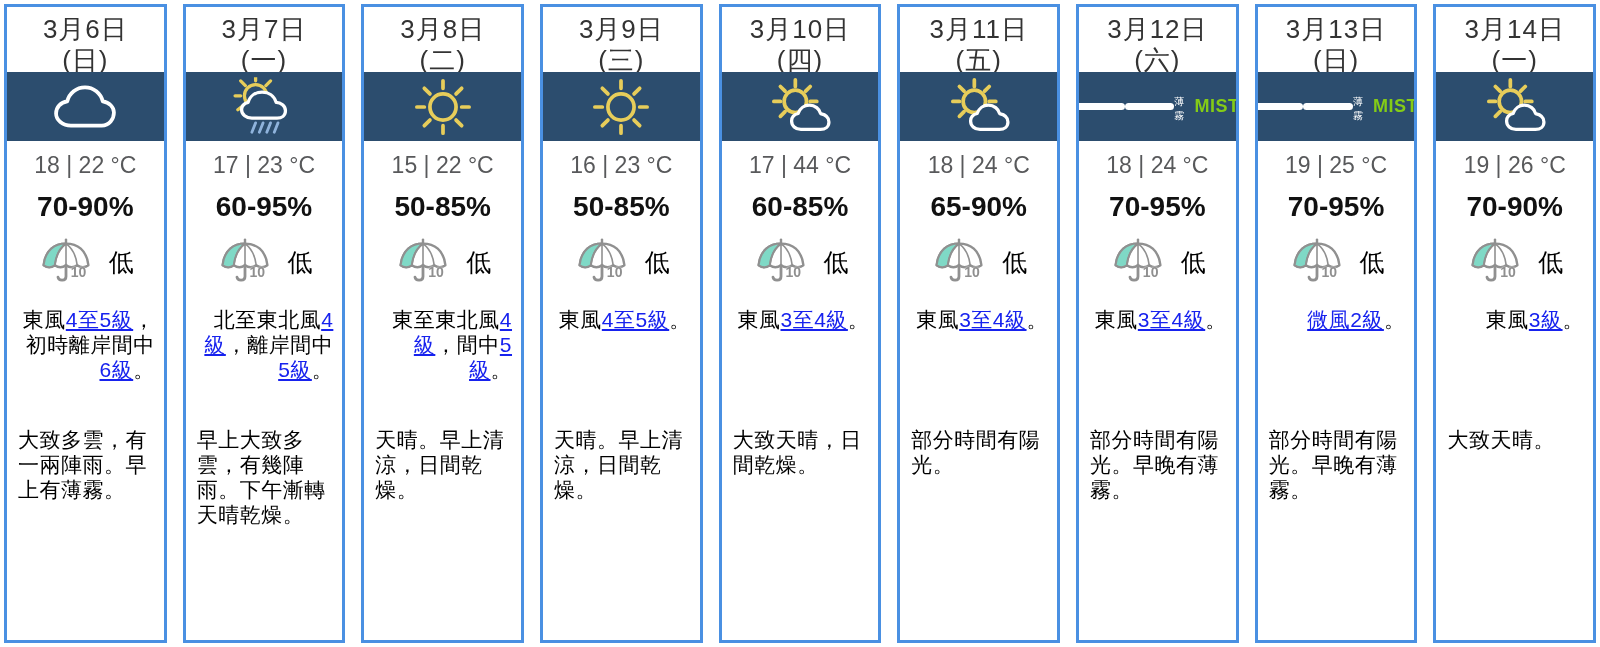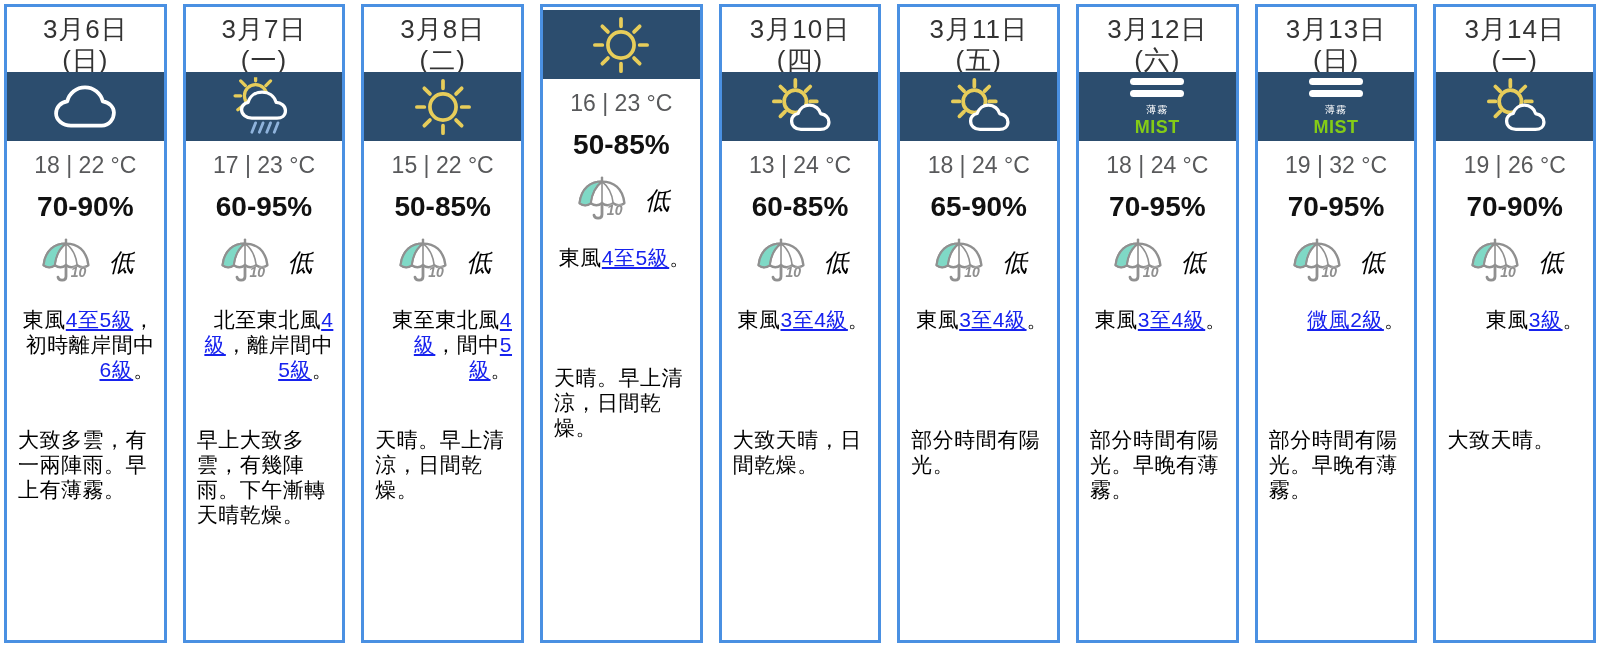--- a/index.html
+++ b/index.html
@@ -27,33 +27,33 @@
   }
   .date-block{
     text-align:center;padding-top:7px;height:62px;
     font-size:26px;line-height:1.18;color:#333;letter-spacing:1px;
   }
   .icon-band{
     background:var(--band);height:69px;margin-top:3px;
     display:flex;align-items:center;justify-content:center;flex-shrink:0;
   }
   .wicon{width:84px;height:60px;display:block;}
-  .mist-icon{display:flex;flex-direction:column;align-items:center;justify-content:space-between;}
+  .mist-icon{display:flex;align-items:center;justify-content:space-between;}
   .mist-bar{width:54px;height:7px;border-radius:4px;background:#fff;margin:2.5px 0;}
   .mist-zh{color:#fff;font-size:10px;margin-top:4px;letter-spacing:1px;}
   .mist-en{color:#84cc16;font-size:18px;font-weight:bold;letter-spacing:0.5px;}
   .temp{
     text-align:center;margin-top:11px;font-size:23px;color:var(--temp);
     white-space:nowrap;
   }
   .humidity{
     text-align:center;margin-top:12px;font-size:28px;font-weight:bold;color:#111;
   }
   .psr-row{
-    margin-top:15px;height:48px;display:flex;align-items:center;justify-content:center;font-style:italic;
+    margin-top:15px;height:48px;display:flex;align-items:center;justify-content:center;
   }
   .umbrella-wrap{position:relative;width:64px;height:48px;}
   .umbrella-wrap svg{position:absolute;left:0;top:0;}
   .psr-ten{
     position:absolute;left:34px;top:26px;font-size:14px;font-weight:bold;
     color:#8f8f8f;text-shadow:0 0 2px #fff;
   }
   .psr-label{font-size:25px;color:#000;margin-left:8px;}
   .wind{
     margin-top:21px;min-height:88px;padding:0 9px 0 11px;
@@ -177,20 +177,24 @@
           </svg>
         <span class="psr-ten">10</span>
       </div>
       <span class="psr-label">低</span>
     </div>
     <div class="wind"><span>東至東北風</span><a href="#">4級</a><span>，間中</span><a href="#">5級</a><span>。</span></div>
     <div class="weather">天晴。早上清涼，日間乾燥。</div>
   </div>
 
   <div class="card">
+    <div class="date-block">
+      <div>3月9日</div>
+      <div>(三)</div>
+    </div>
     <div class="icon-band">
         <svg class="wicon" viewBox="0 0 90 64">
           <use href="#ic-sunny"></use>
         </svg>
       </div>
     <div class="temp">16 | 23 °C</div>
     <div class="humidity">50-85%</div>
     <div class="psr-row">
       <div class="umbrella-wrap">
         <svg width="58" height="48" viewBox="0 0 72 60">
@@ -207,21 +211,21 @@
   <div class="card">
     <div class="date-block">
       <div>3月10日</div>
       <div>(四)</div>
     </div>
     <div class="icon-band">
         <svg class="wicon" viewBox="0 0 90 64">
           <use href="#ic-sun-cloud"></use>
         </svg>
       </div>
-    <div class="temp">13 | 24 °C</div>
+    <div class="temp">17 | 44 °C</div>
     <div class="humidity">60-85%</div>
     <div class="psr-row">
       <div class="umbrella-wrap">
         <svg width="58" height="48" viewBox="0 0 72 60">
             <use href="#ic-umbrella"></use>
           </svg>
         <span class="psr-ten">10</span>
       </div>
       <span class="psr-label">低</span>
     </div>
@@ -288,21 +292,21 @@
       <div>(日)</div>
     </div>
     <div class="icon-band">
         <div class="mist-icon">
           <div class="mist-bar"></div>
           <div class="mist-bar"></div>
           <div class="mist-zh">薄霧</div>
           <div class="mist-en">MIST</div>
         </div>
       </div>
-    <div class="temp">19 | 32 °C</div>
+    <div class="temp">19 | 25 °C</div>
     <div class="humidity">70-95%</div>
     <div class="psr-row">
       <div class="umbrella-wrap">
         <svg width="58" height="48" viewBox="0 0 72 60">
             <use href="#ic-umbrella"></use>
           </svg>
         <span class="psr-ten">10</span>
       </div>
       <span class="psr-label">低</span>
     </div>

